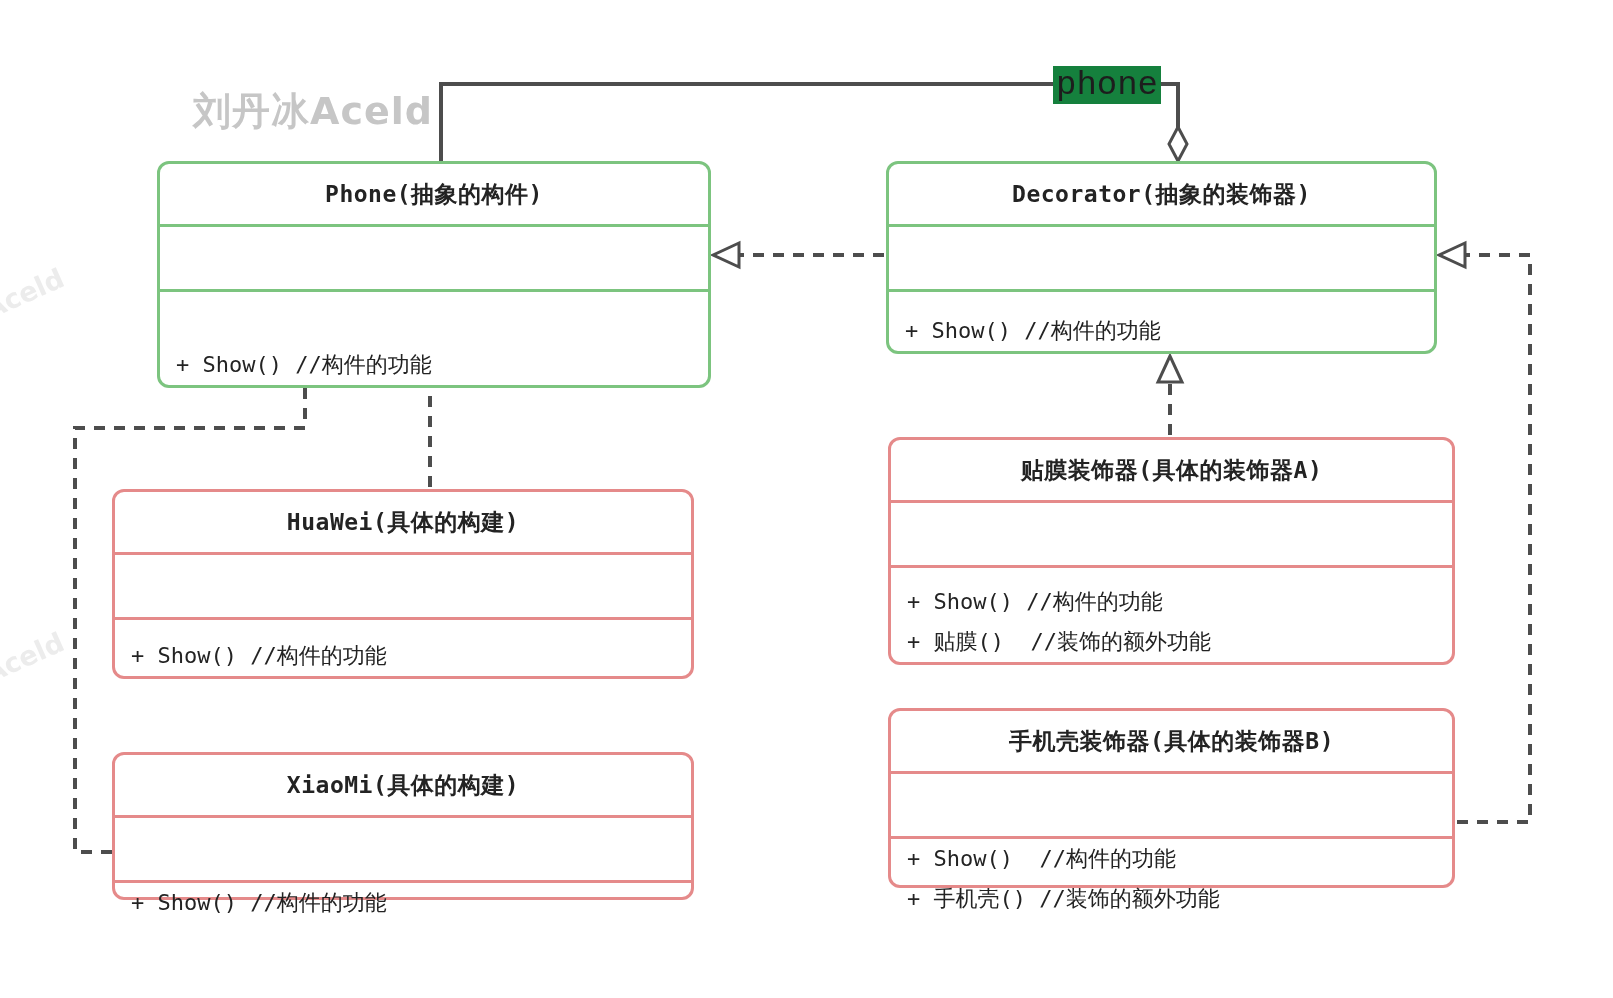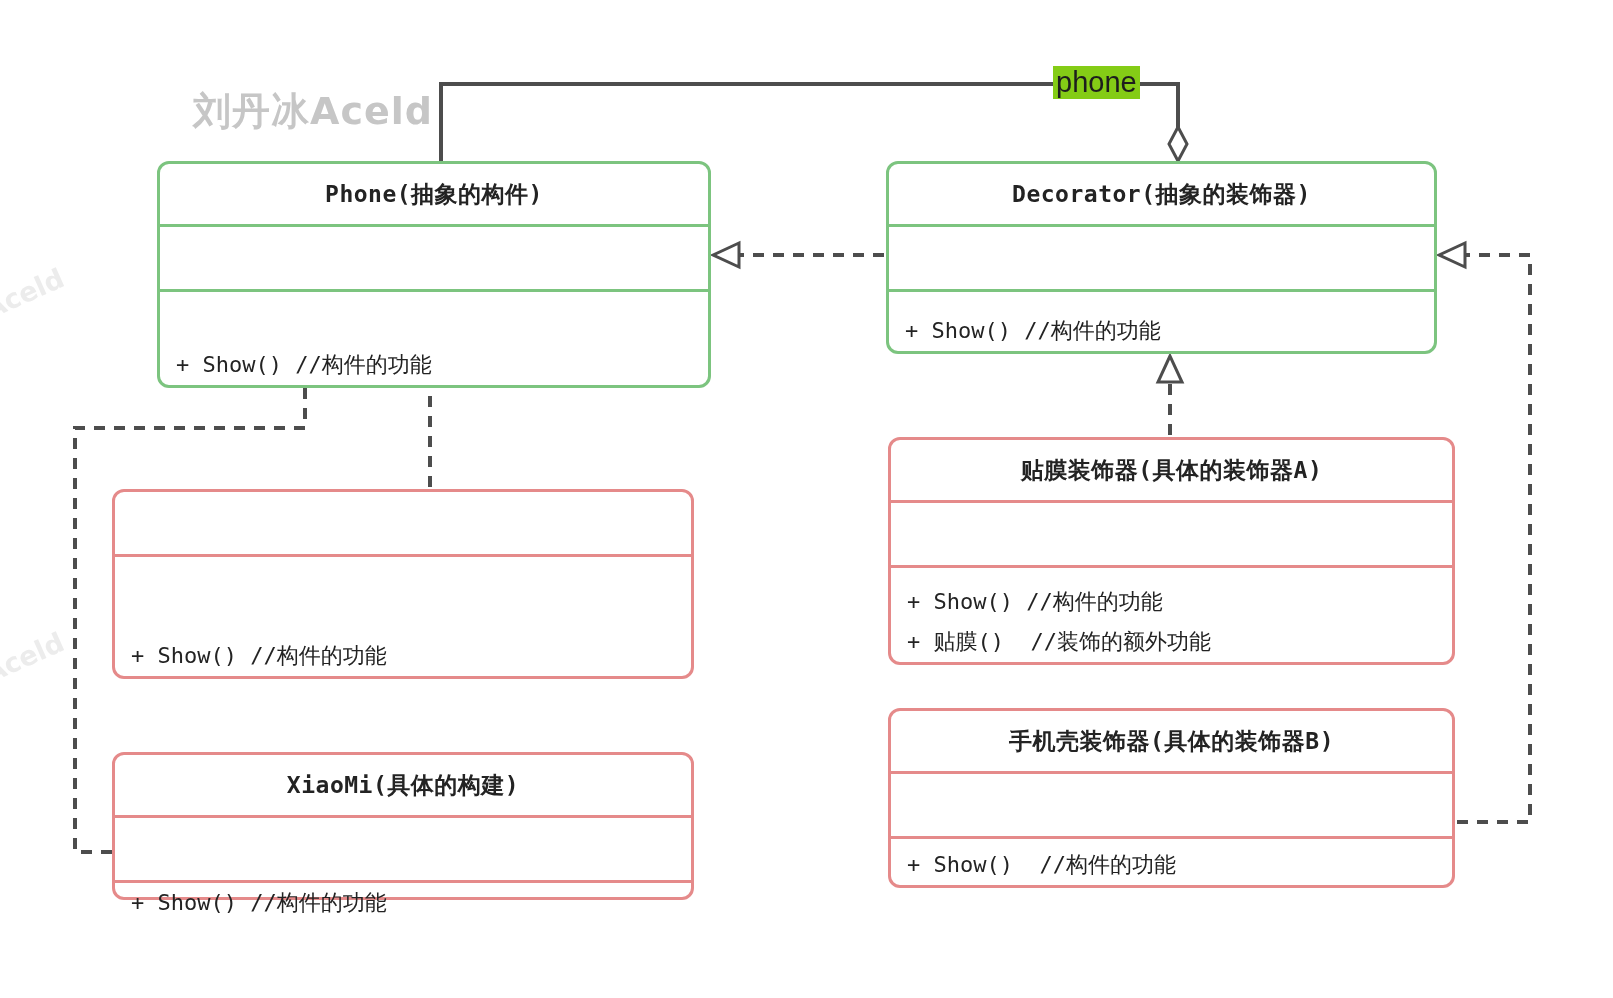--- a/index.html
+++ b/index.html
@@ -34,23 +34,23 @@
   }
   .wm-side{
     position:absolute;z-index:0;
     font-family:"DejaVu Sans","Liberation Sans",sans-serif;
     font-weight:bold;font-size:27px;color:#ececec;
     transform:rotate(-24deg);
   }
   .wm-side.s1{left:-18px;top:278px;}
   .wm-side.s2{left:-18px;top:642px;}
   .assoc-label{
-    position:absolute;left:1053px;top:66px;z-index:3;background:#84cc16;
-    font-family:Liberation Sans, sans-serif;
-    font-size:29px;color:#1d1d1d;padding:0 3px;
+    position:absolute;left:1053px;top:66px;z-index:3;background:#15803d;
+    font-family:Liberation Mono, monospace;
+    font-size:34px;color:#1d1d1d;padding:0 3px;
   }
 </style>
 </head>
 <body>
 
 <div id="canvas">
 
   <svg id="edges" viewBox="0 0 1613 998" xmlns="http://www.w3.org/2000/svg">
 
     <g>
@@ -100,20 +100,21 @@
 
   <div class="uml-box green" style="left:886px;top:161px;width:551px;height:193px;">
     <div class="uml-title">Decorator(抽象的装饰器)</div>
     <div class="uml-attrs"></div>
     <div class="uml-methods">
       <div class="m">+ Show() //构件的功能</div>
     </div>
   </div>
 
   <div class="uml-box red" style="left:112px;top:489px;width:582px;height:190px;">
+    <div class="uml-title">HuaWei(具体的构建)</div>
     <div class="uml-attrs"></div>
     <div class="uml-methods">
       <div class="m">+ Show() //构件的功能</div>
     </div>
   </div>
 
   <div class="uml-box red" style="left:112px;top:752px;width:582px;height:148px;">
     <div class="uml-title">XiaoMi(具体的构建)</div>
     <div class="uml-attrs"></div>
     <div class="uml-methods">
@@ -128,16 +129,17 @@
       <div class="m">+ Show() //构件的功能</div>
       <div class="m">+ 贴膜()  //装饰的额外功能</div>
     </div>
   </div>
 
   <div class="uml-box red" style="left:888px;top:708px;width:567px;height:180px;">
     <div class="uml-title">手机壳装饰器(具体的装饰器B)</div>
     <div class="uml-attrs"></div>
     <div class="uml-methods">
       <div class="m">+ Show()  //构件的功能</div>
+      <div class="m">+ 手机壳() //装饰的额外功能</div>
     </div>
   </div>
 
 </div>
 
 </body></html>

